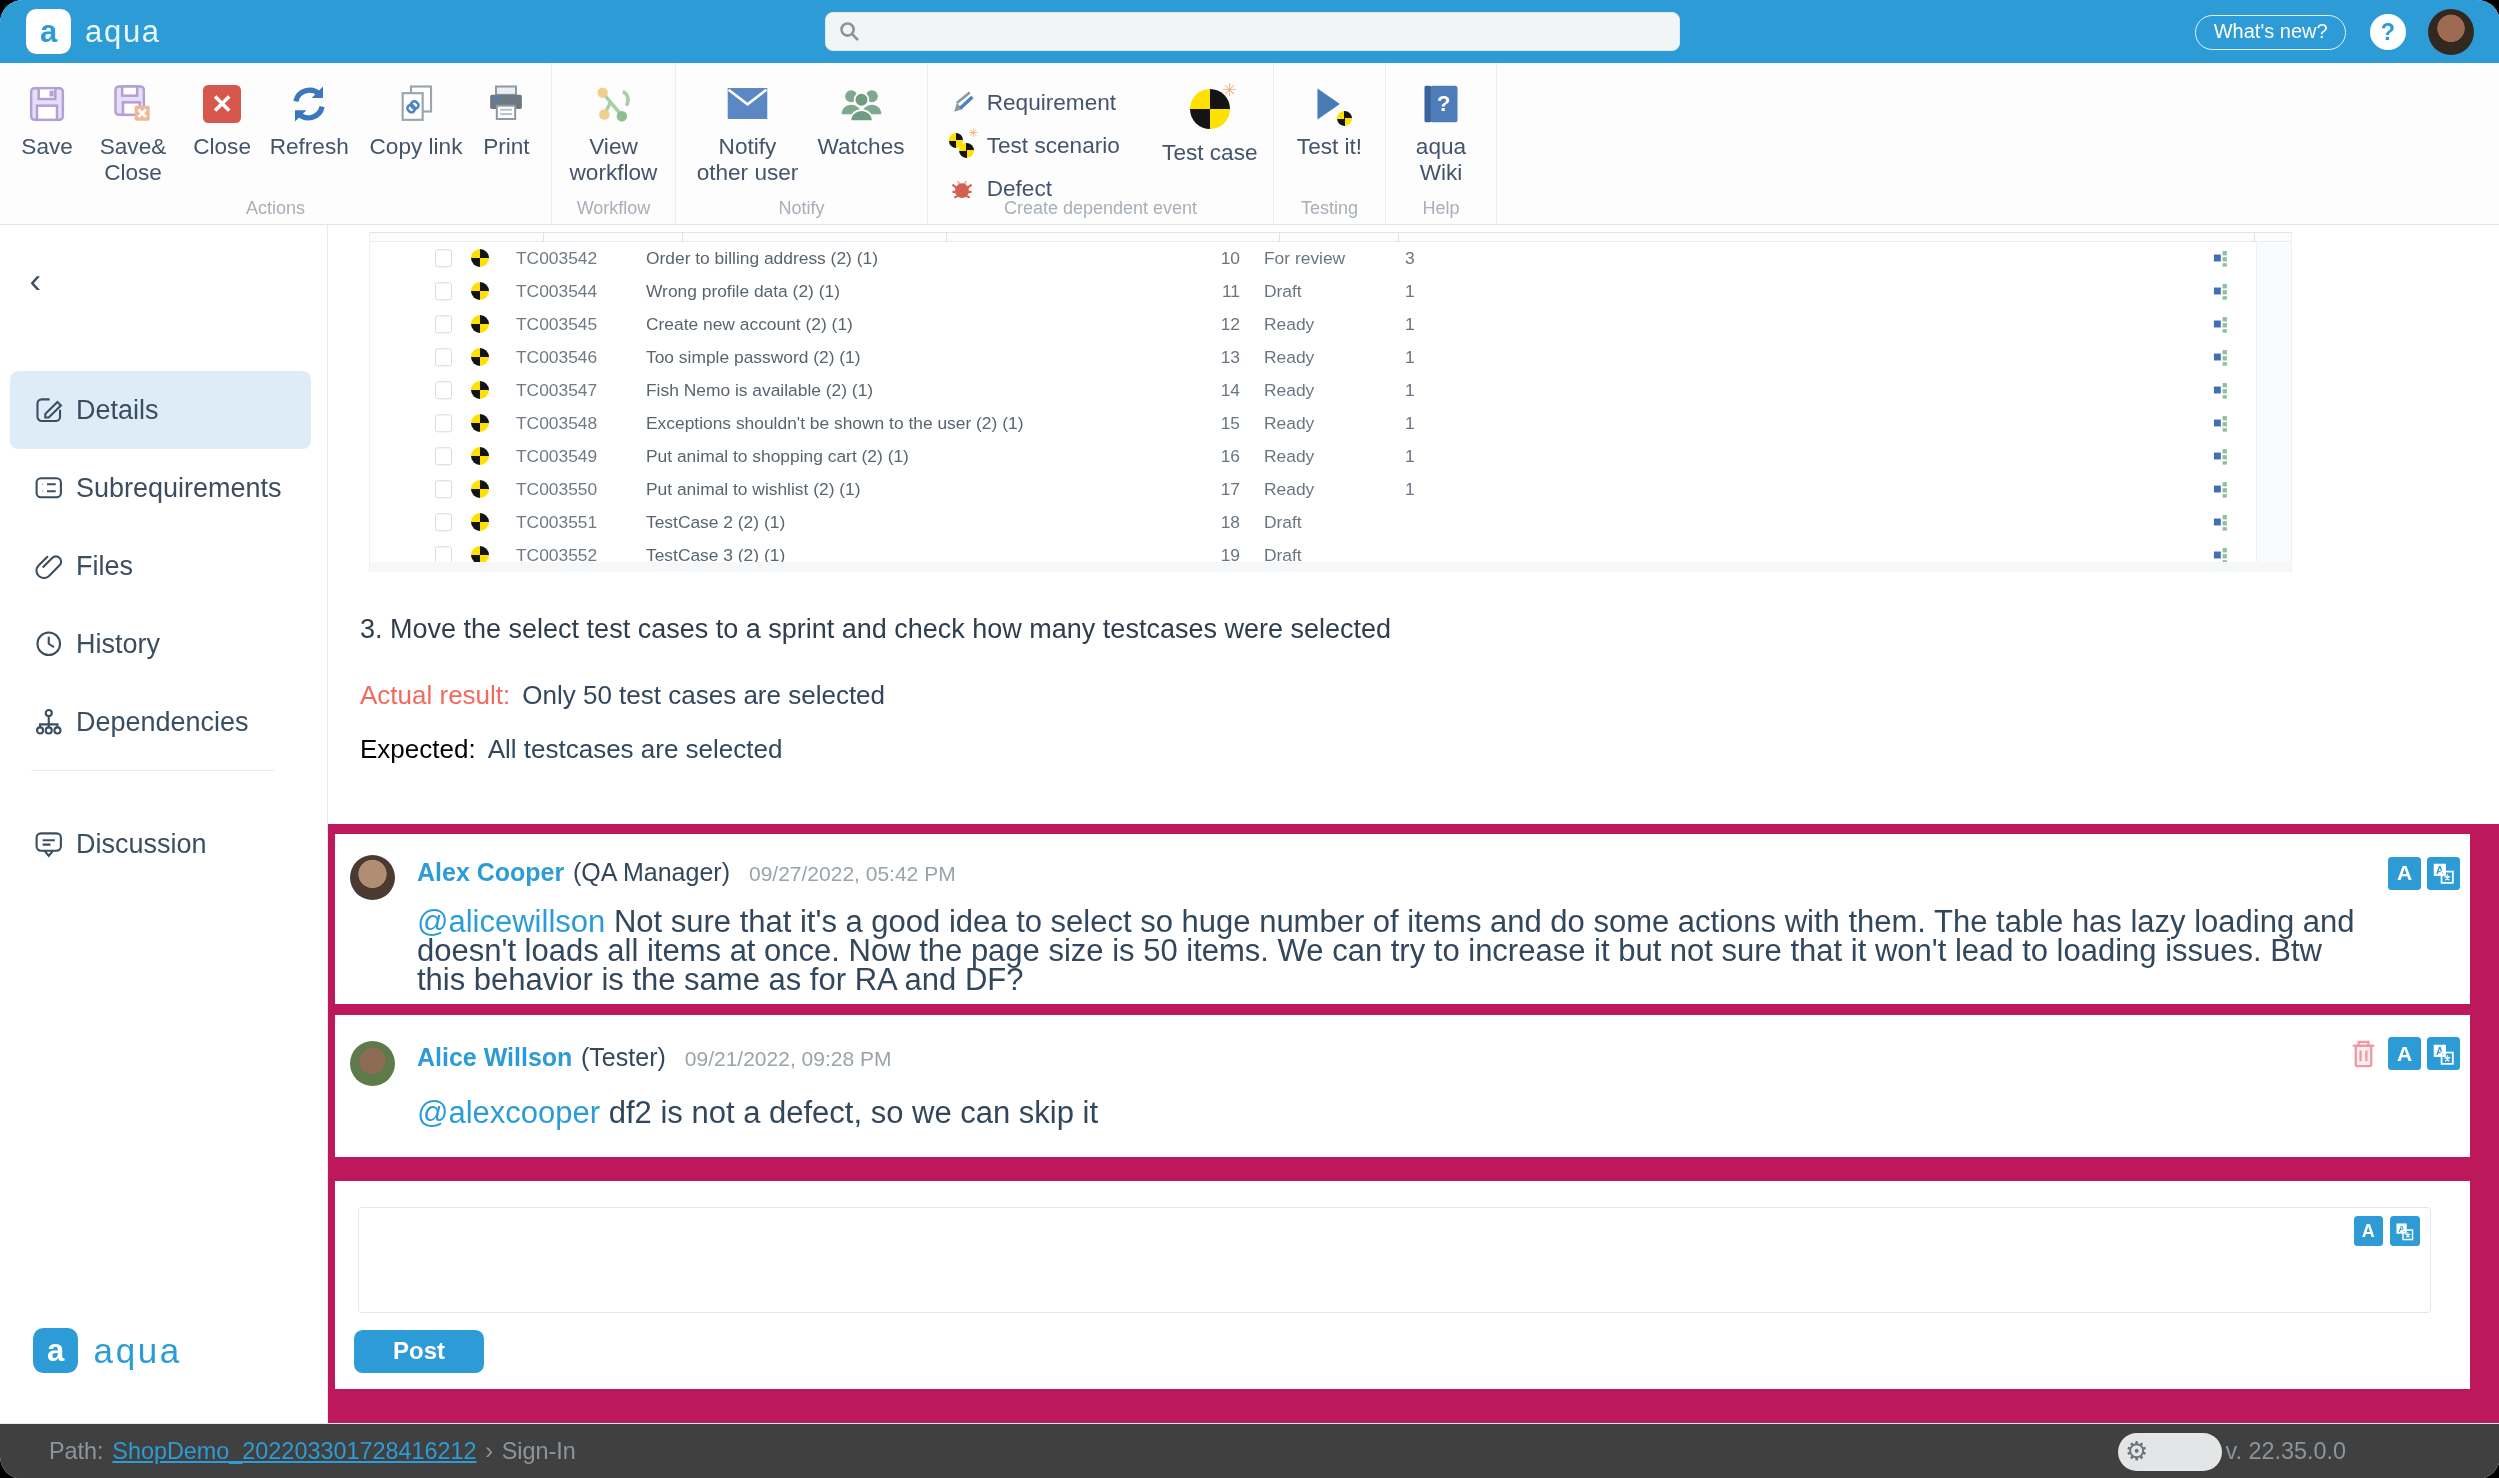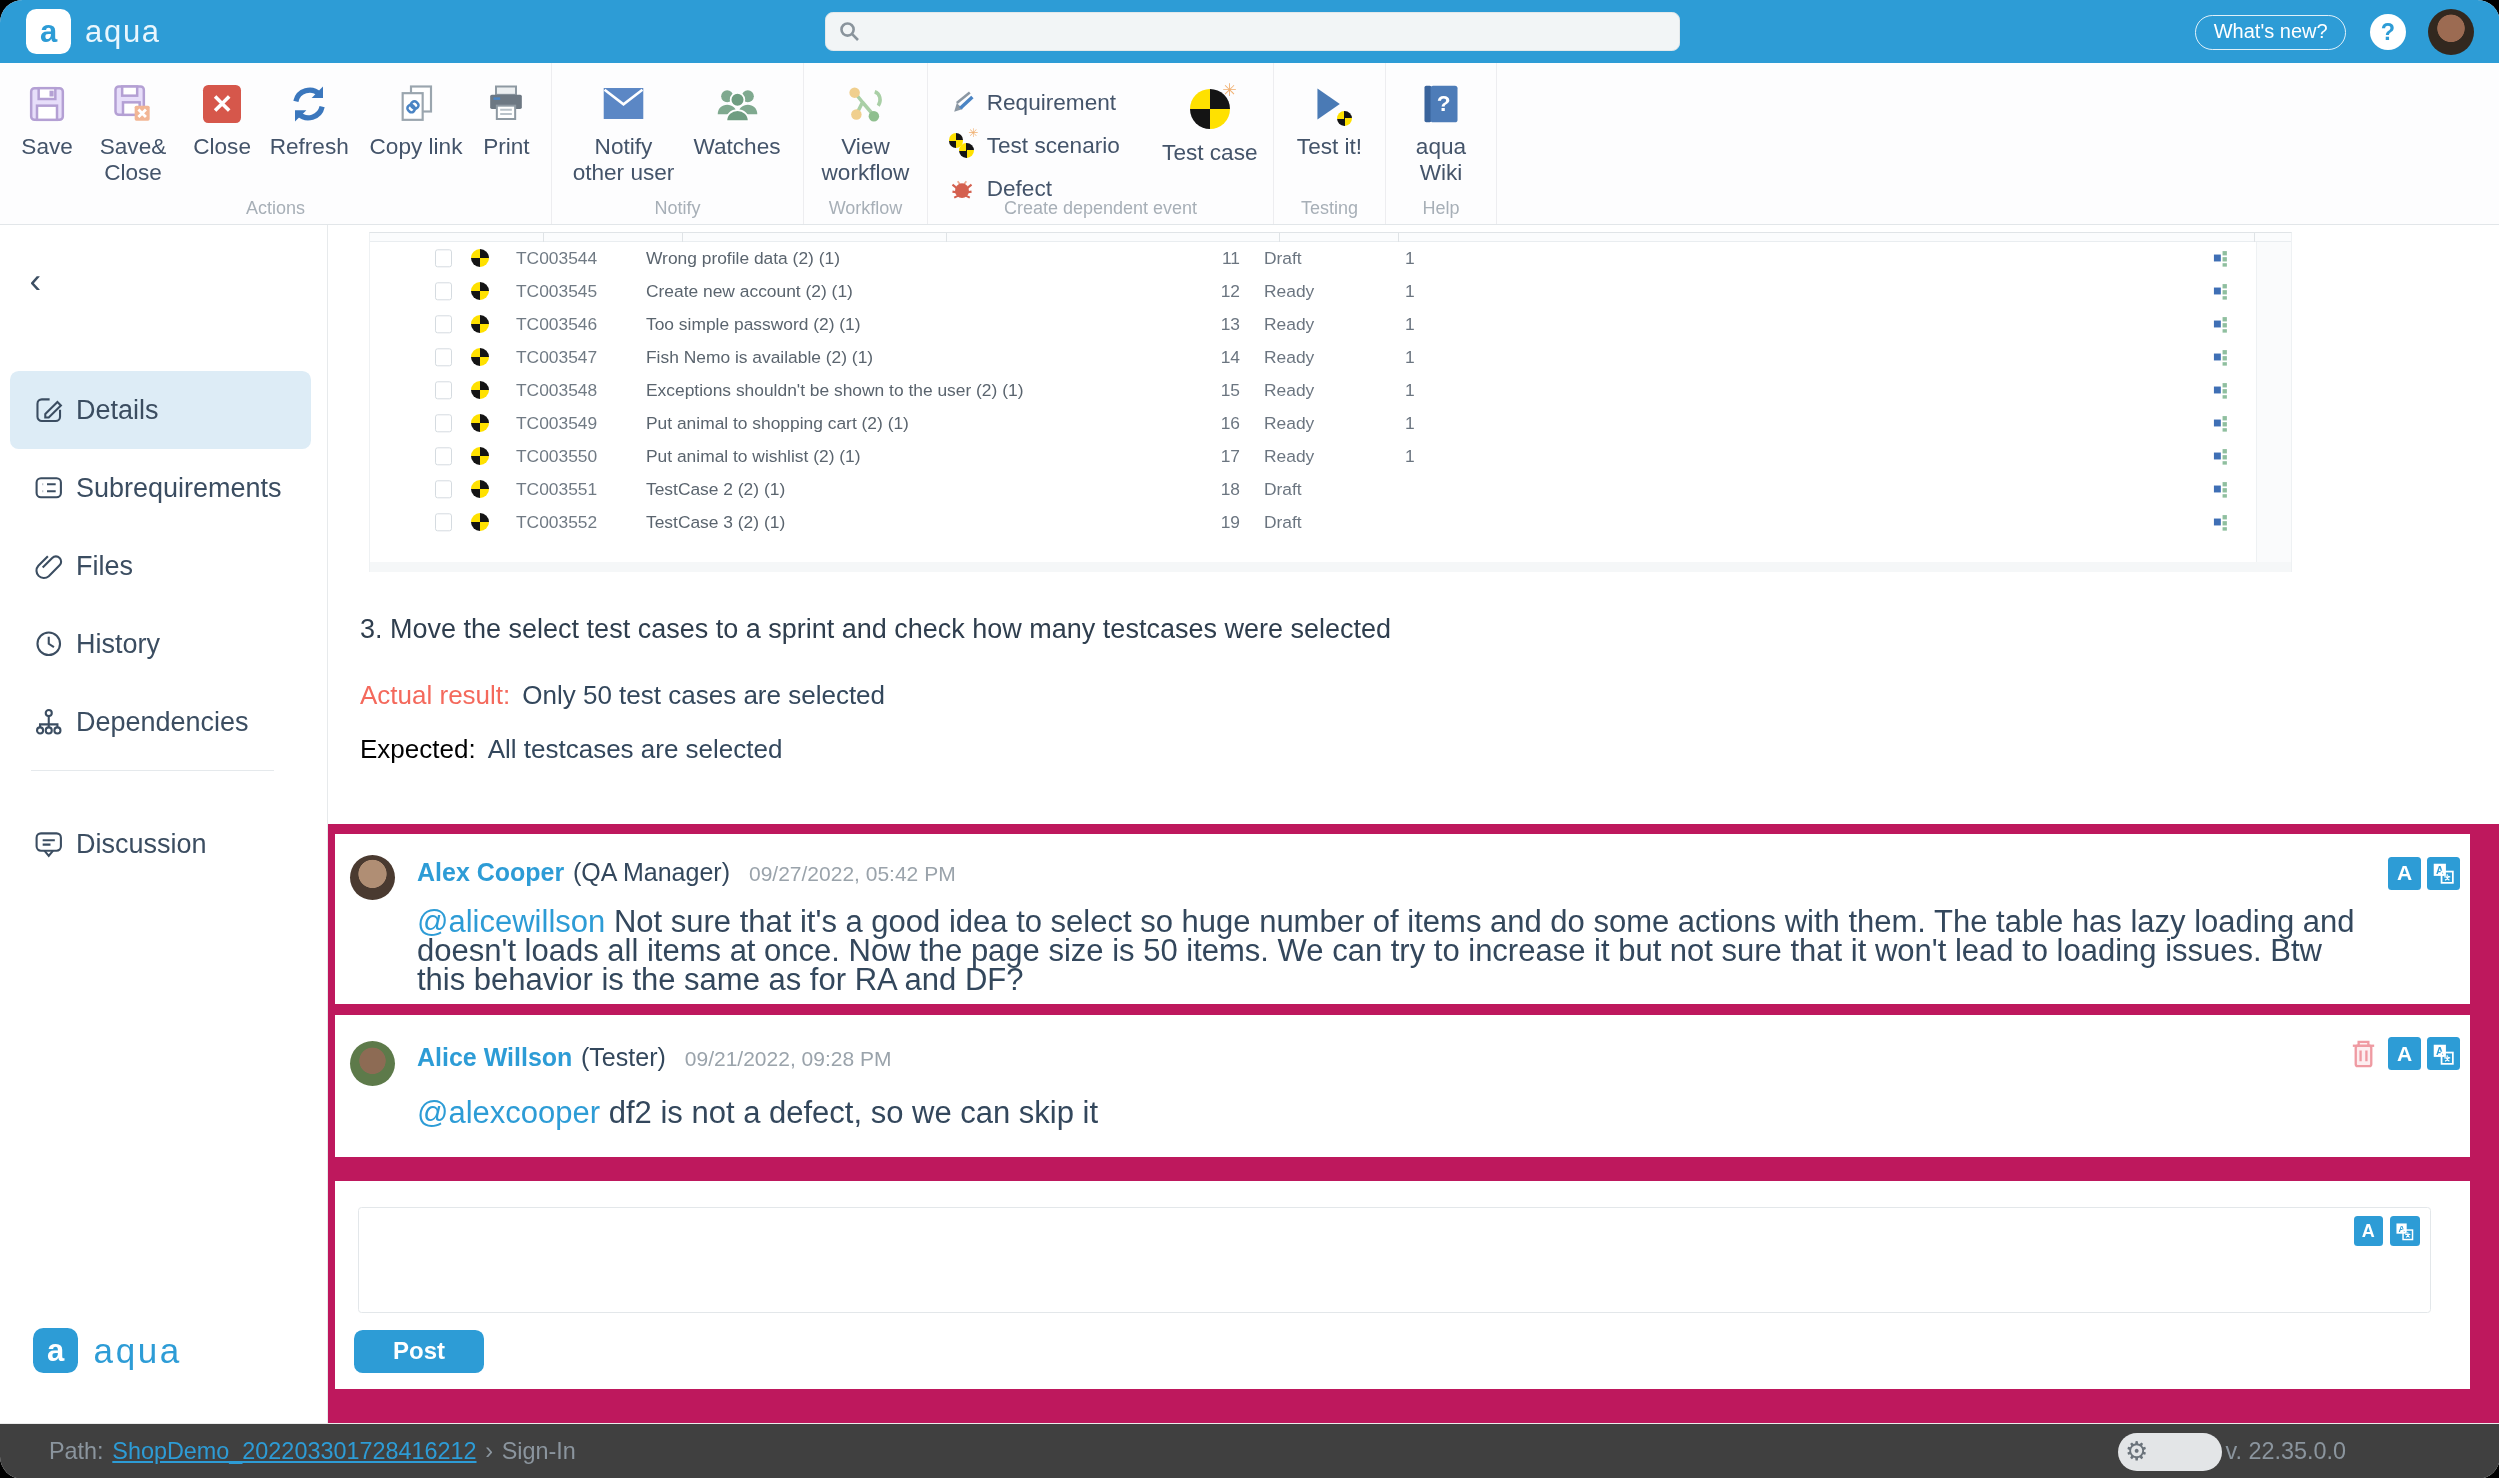--- a/index.html
+++ b/index.html
@@ -207,20 +207,36 @@
               <rect x="9" y="16" width="8" height="3" fill="#4a84c4"></rect>
               <rect x="13" y="26" width="22" height="16" fill="#fff" stroke="#8e99a2" stroke-width="2.4"></rect>
               <path d="M17 31h14M17 36h14" stroke="#b9c2c9" stroke-width="2.4"></path>
             </svg>
         </div>
         <span>Print</span>
       </div>
       <div class="glabel">Actions</div>
     </div>
 
+    <div class="rg" style="width:124px">
+      <div class="ritem" style="width:113px">
+        <div class="ricon">
+          <svg width="42" height="42" viewBox="0 0 48 48">
+              <path d="M12 12l8 10M20 22l-6 12M20 22l12 14" fill="none" stroke="#a9cfa6" stroke-width="4"></path>
+              <path d="M34 10c6 2 8 10 4 16" fill="none" stroke="#a9cfa6" stroke-width="4"></path>
+              <circle cx="11" cy="11" r="6" fill="#f0cf8e"></circle>
+              <circle cx="13" cy="36" r="6" fill="#f0cf8e"></circle>
+              <circle cx="33" cy="38" r="6" fill="#8fbf8f"></circle>
+            </svg>
+        </div>
+        <span>View workflow</span>
+      </div>
+      <div class="glabel">Workflow</div>
+    </div>
+
     <div class="rg" style="width:252px">
       <div class="ritem" style="width:115px">
         <div class="ricon">
           <svg width="43" height="35" viewBox="0 0 50 40">
               <rect x="2" y="2" width="46" height="36" fill="#5b87c5"></rect>
               <path d="M3 4l22 17L47 4" fill="none" stroke="#fff" stroke-width="3"></path>
             </svg>
         </div>
         <span>Notify other user</span>
       </div>
@@ -231,36 +247,20 @@
               <circle cx="37" cy="13" r="7" fill="#7fa98f"></circle>
               <path d="M2 34c0-7 5-11 11-11s11 4 11 11z" fill="#7fa98f"></path>
               <path d="M26 34c0-7 5-11 11-11s11 4 11 11z" fill="#7fa98f"></path>
               <circle cx="25" cy="17" r="8" fill="#6f9d81" stroke="#fff" stroke-width="2"></circle>
               <path d="M12 42c0-8 6-13 13-13s13 5 13 13z" fill="#6f9d81" stroke="#fff" stroke-width="2"></path>
             </svg>
         </div>
         <span>Watches</span>
       </div>
       <div class="glabel">Notify</div>
-    </div>
-
-    <div class="rg" style="width:124px">
-      <div class="ritem" style="width:113px">
-        <div class="ricon">
-          <svg width="42" height="42" viewBox="0 0 48 48">
-              <path d="M12 12l8 10M20 22l-6 12M20 22l12 14" fill="none" stroke="#a9cfa6" stroke-width="4"></path>
-              <path d="M34 10c6 2 8 10 4 16" fill="none" stroke="#a9cfa6" stroke-width="4"></path>
-              <circle cx="11" cy="11" r="6" fill="#f0cf8e"></circle>
-              <circle cx="13" cy="36" r="6" fill="#f0cf8e"></circle>
-              <circle cx="33" cy="38" r="6" fill="#8fbf8f"></circle>
-            </svg>
-        </div>
-        <span>View workflow</span>
-      </div>
-      <div class="glabel">Workflow</div>
     </div>
 
     <div class="rg" style="width:346px;justify-content:flex-start">
       <div class="depcol">
         <div class="smallitem">
           <span>
             <svg width="26" height="26" viewBox="0 0 30 30">
                 <path d="M6 25l3-10 7 7z" fill="#8b97a3"></path>
                 <path d="M9 15L24 3" stroke="#8b97a3" stroke-width="3"></path>
                 <path d="M13 21L27 8" stroke="#4a84c4" stroke-width="4"></path>
@@ -407,20 +407,37 @@
       <div class="tablecard">
         <div class="thead">
           <span style="left:173px"></span>
             <span style="left:312px"></span>
             <span style="left:576px"></span>
           <span style="left:909px"></span>
             <span style="left:1028px"></span>
             <span style="left:1884px"></span>
         </div>
 
+        <div class="trow">
+          <span class="cb"></span>
+          <span class="tcico pie row"></span>
+          <span class="tid">TC003542</span>
+          <span class="tname">Order to billing address (2) (1)</span>
+          <span class="tseq">10</span>
+          <span class="tstat">For review</span>
+          <span class="tcnt">3</span>
+          <span class="rowico">
+              <svg width="17.4" height="19" viewBox="0 0 20 22">
+                <rect x="1" y="7" width="8" height="8" fill="#3f6fb5"></rect>
+                <rect x="11" y="3" width="5" height="5" fill="#8fbf9f"></rect>
+                <rect x="11" y="10" width="5" height="5" fill="#8fbf9f"></rect>
+                <rect x="11" y="17" width="5" height="4" fill="#8fbf9f"></rect>
+              </svg>
+            </span>
+        </div>
         <div class="trow">
           <span class="cb"></span>
           <span class="tcico pie row"></span>
           <span class="tid">TC003544</span>
           <span class="tname">Wrong profile data (2) (1)</span>
           <span class="tseq">11</span>
           <span class="tstat">Draft</span>
           <span class="tcnt">1</span>
           <span class="rowico">
               <svg width="17.4" height="19" viewBox="0 0 20 22">

